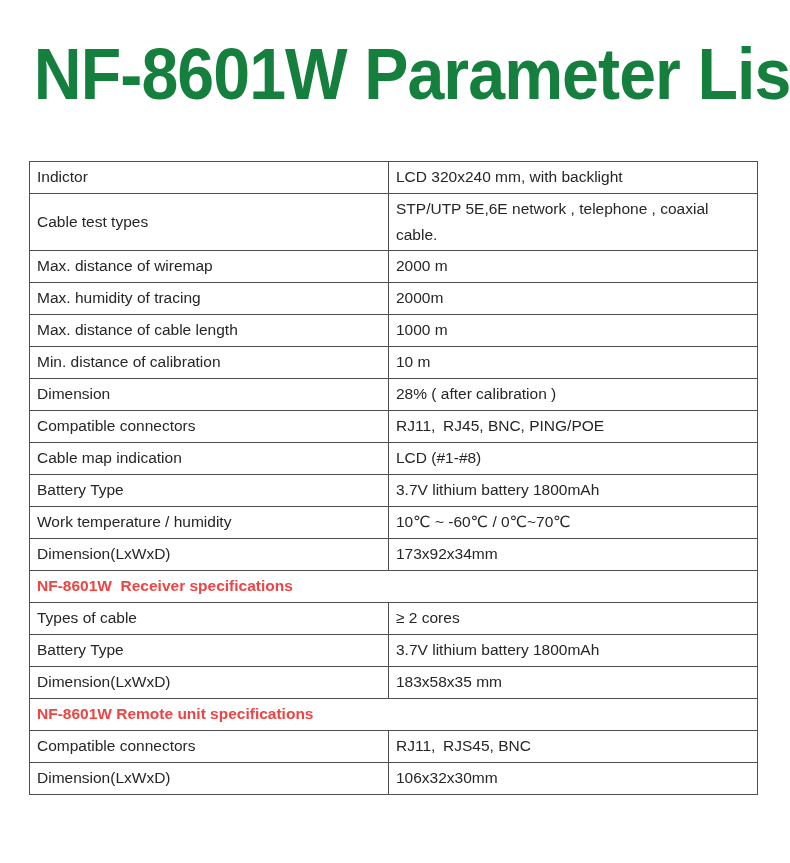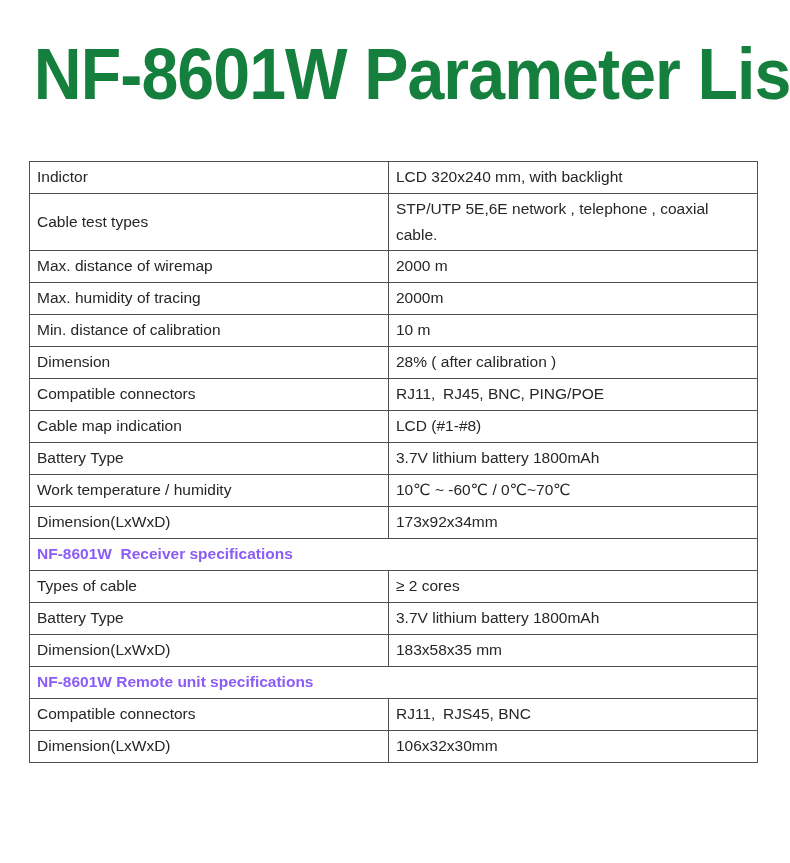--- a/index.html
+++ b/index.html
@@ -43,21 +43,21 @@
     border: 1px solid #4f4f4f;
     font-size: 15.5px;
     line-height: 26px;
     padding: 2px 8px 2px 7px;
     vertical-align: middle;
     color: #262626;
     overflow: hidden;
   }
   .spec-table td.section-cell {
     font-weight: 700;
-    color: #8b5cf6;
+    color: #ef4444;
   }
 </style>
 </head>
 <body>
 
 <h1 class="page-title">
   <span class="title-inner">NF-8601W Parameter List</span>
 </h1>
 
 <table class="spec-table">
@@ -74,20 +74,24 @@
       <td>Cable test types</td>
       <td>STP/UTP 5E,6E network , telephone , coaxial cable.</td>
     </tr>
     <tr>
       <td>Max. distance of wiremap</td>
       <td>2000 m</td>
     </tr>
     <tr>
       <td>Max. humidity of tracing</td>
       <td>2000m</td>
+    </tr>
+    <tr>
+      <td>Max. distance of cable length</td>
+      <td>1000 m</td>
     </tr>
     <tr>
       <td>Min. distance of calibration</td>
       <td>10 m</td>
     </tr>
     <tr>
       <td>Dimension</td>
       <td>28% ( after calibration )</td>
     </tr>
     <tr>

